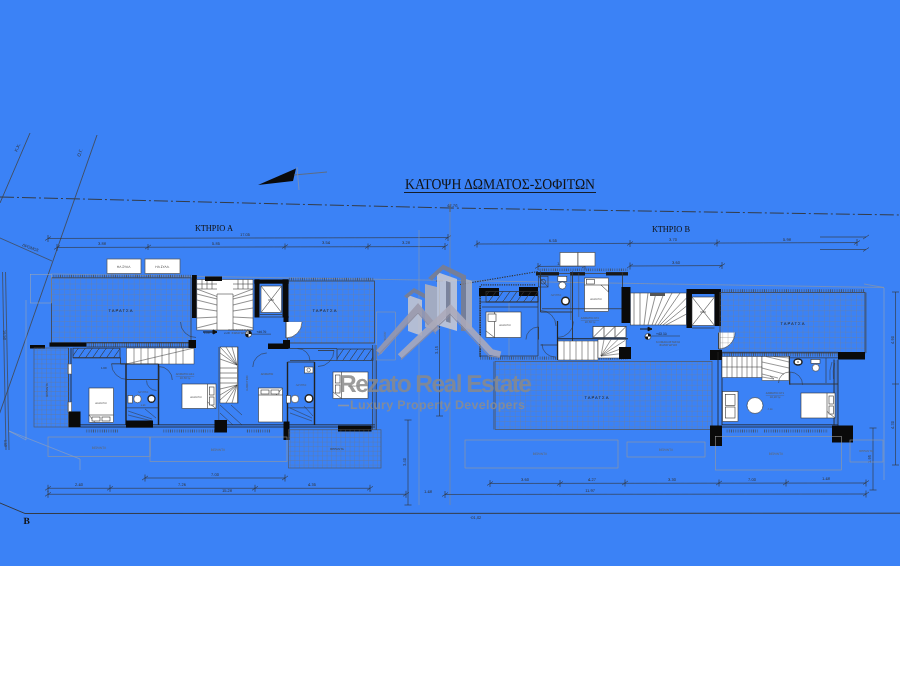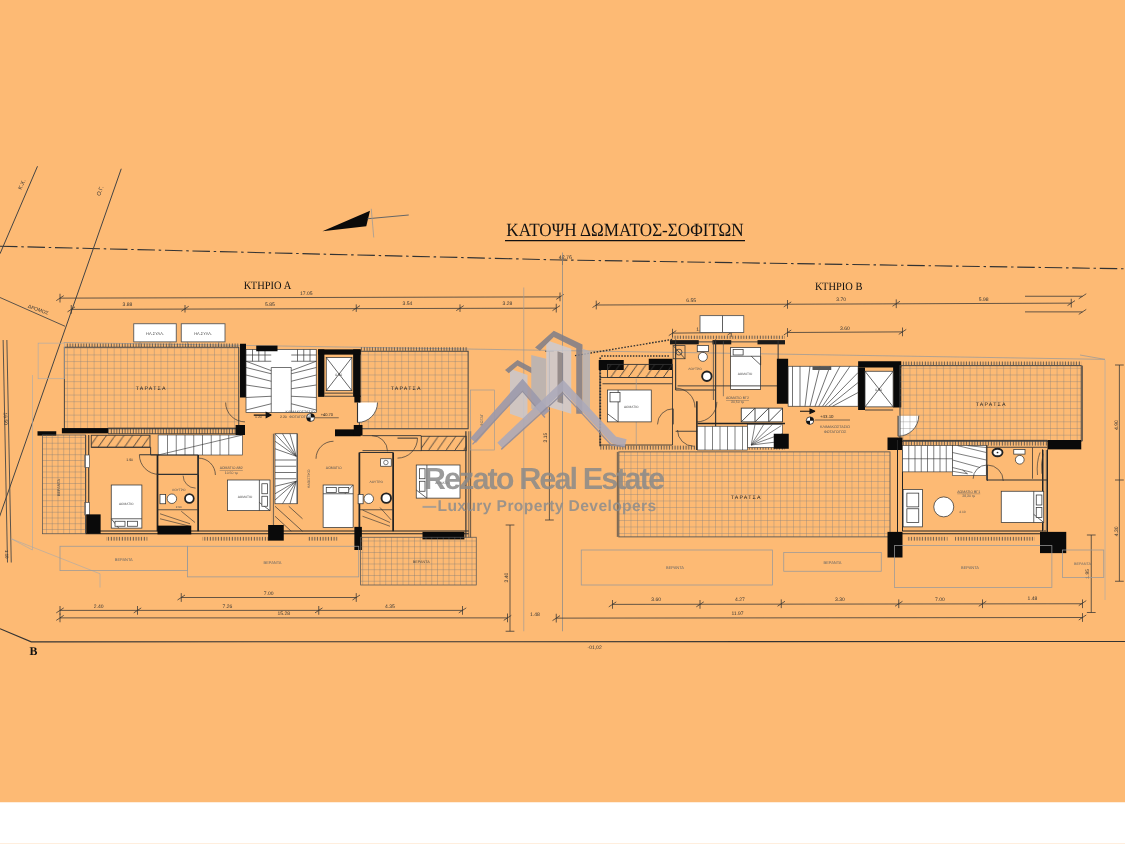--- a/index.html
+++ b/index.html
@@ -1,16 +1,16 @@
 <!DOCTYPE html>
 <html><head>
 <meta charset="utf-8">
 <style>
 html,body{margin:0;padding:0;background:#ffffff;}
-#page{width:900px;height:642px;position:relative;background:#fdba74;overflow:hidden;}
+#page{width:900px;height:566px;position:relative;background:#3b82f6;overflow:hidden;}
 svg{position:absolute;top:0;left:0;}
 text{font-family:"Liberation Sans",sans-serif;-webkit-font-smoothing:antialiased;text-rendering:geometricPrecision;}
 .serif{font-family:"Liberation Serif",serif;}
 </style>
 </head>
 <body>
 <div id="page">
 <svg width="900" height="675" viewBox="0 0 900 675">
 <defs>
 <pattern id="grid" width="5.35" height="5.35" patternUnits="userSpaceOnUse">

